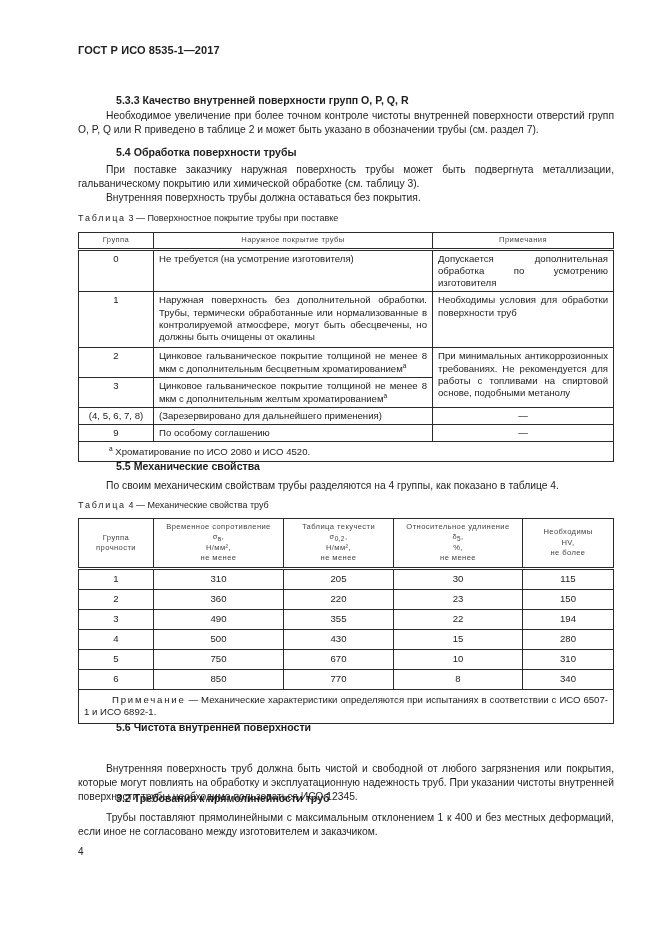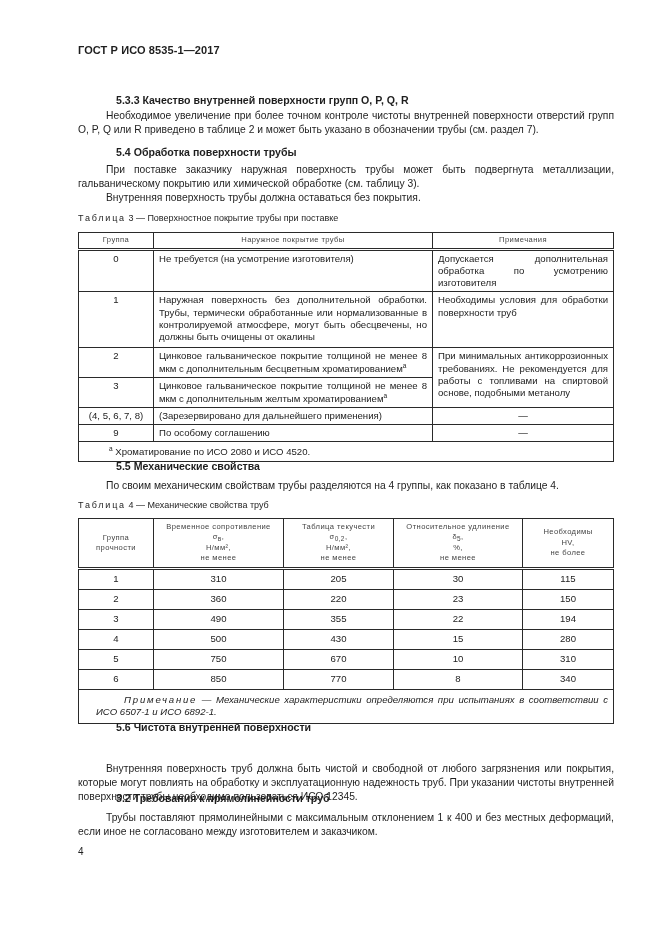--- a/index.html
+++ b/index.html
@@ -170,21 +170,21 @@
         <td>310</td>
   </tr>
   <tr>
     <td>6</td>
         <td>850</td>
         <td>770</td>
         <td>8</td>
         <td>340</td>
   </tr>
   <tr>
-    <td colspan="5" class="j note-cell" style="text-align:justify; text-indent:28px; padding-left:17px; height:auto; padding-top:4px; padding-bottom:4px;font-style:italic;"><span class="spaced">Примечание</span><span> — Механические характеристики определяются при испытаниях в соответствии с ИСО 6507-1 и ИСО 6892-1.</span></td>
+    <td colspan="5" class="j note-cell" style="text-align:justify; text-indent:28px; padding-left:5px; height:auto; padding-top:4px; padding-bottom:4px;"><span class="spaced">Примечание</span><span> — Механические характеристики определяются при испытаниях в соответствии с ИСО 6507-1 и ИСО 6892-1.</span></td>
   </tr>
 </tbody>
   </table>
 
 <div class="abs h" style="top:721px;text-align:center;">5.6 Чистота внутренней поверхности</div>
 <div class="abs p" style="top:762px;">Внутренняя поверхность труб должна быть чистой и свободной от любого загрязнения или покрытия, которые могут повлиять на обработку и эксплуатационную надежность труб. При указании чистоты внутренней поверхности трубы необходимо пользоваться ИСО 12345.</div>
 
 <div class="abs h" style="top:792px;">3.2 Требования к прямолинейности труб</div>
 <div class="abs p" style="top:811px;">Трубы поставляют прямолинейными с максимальным отклонением 1 к 400 и без местных деформаций, если иное не согласовано между изготовителем и заказчиком.</div>
 

